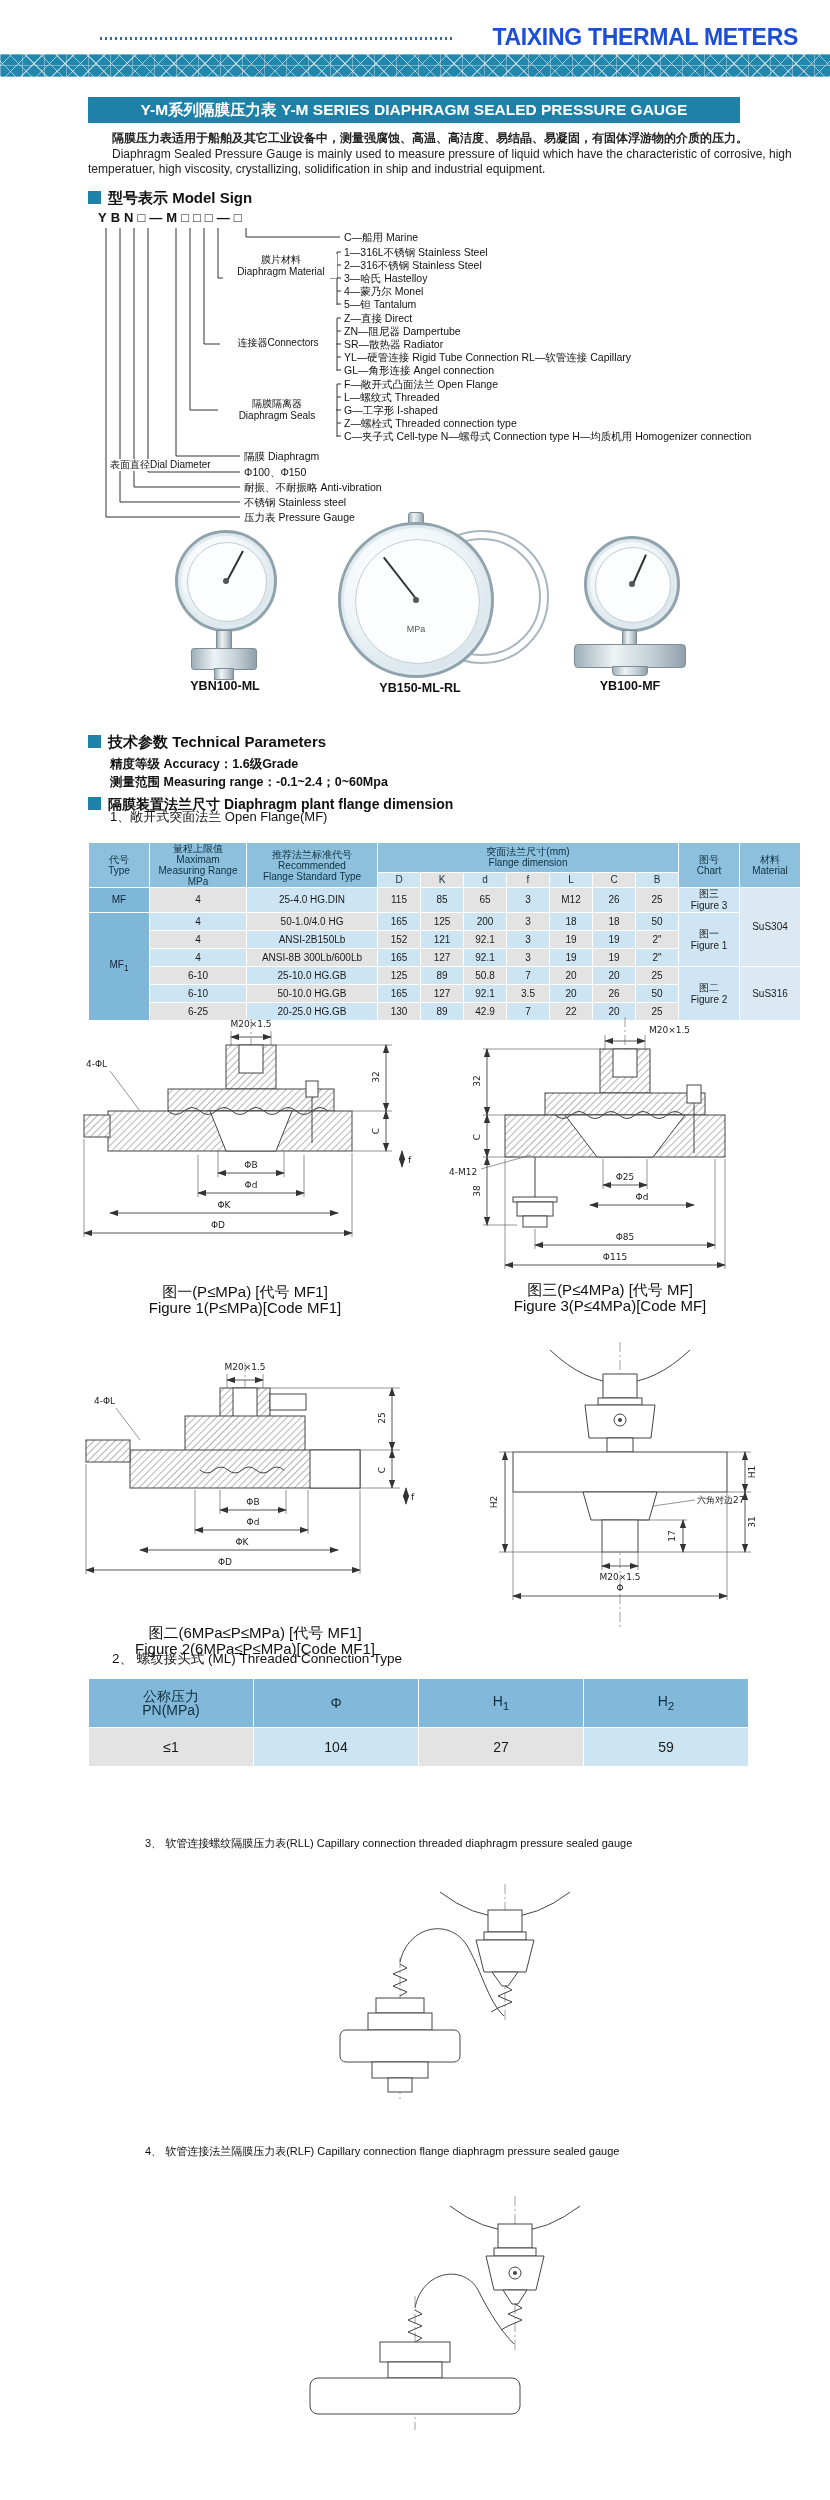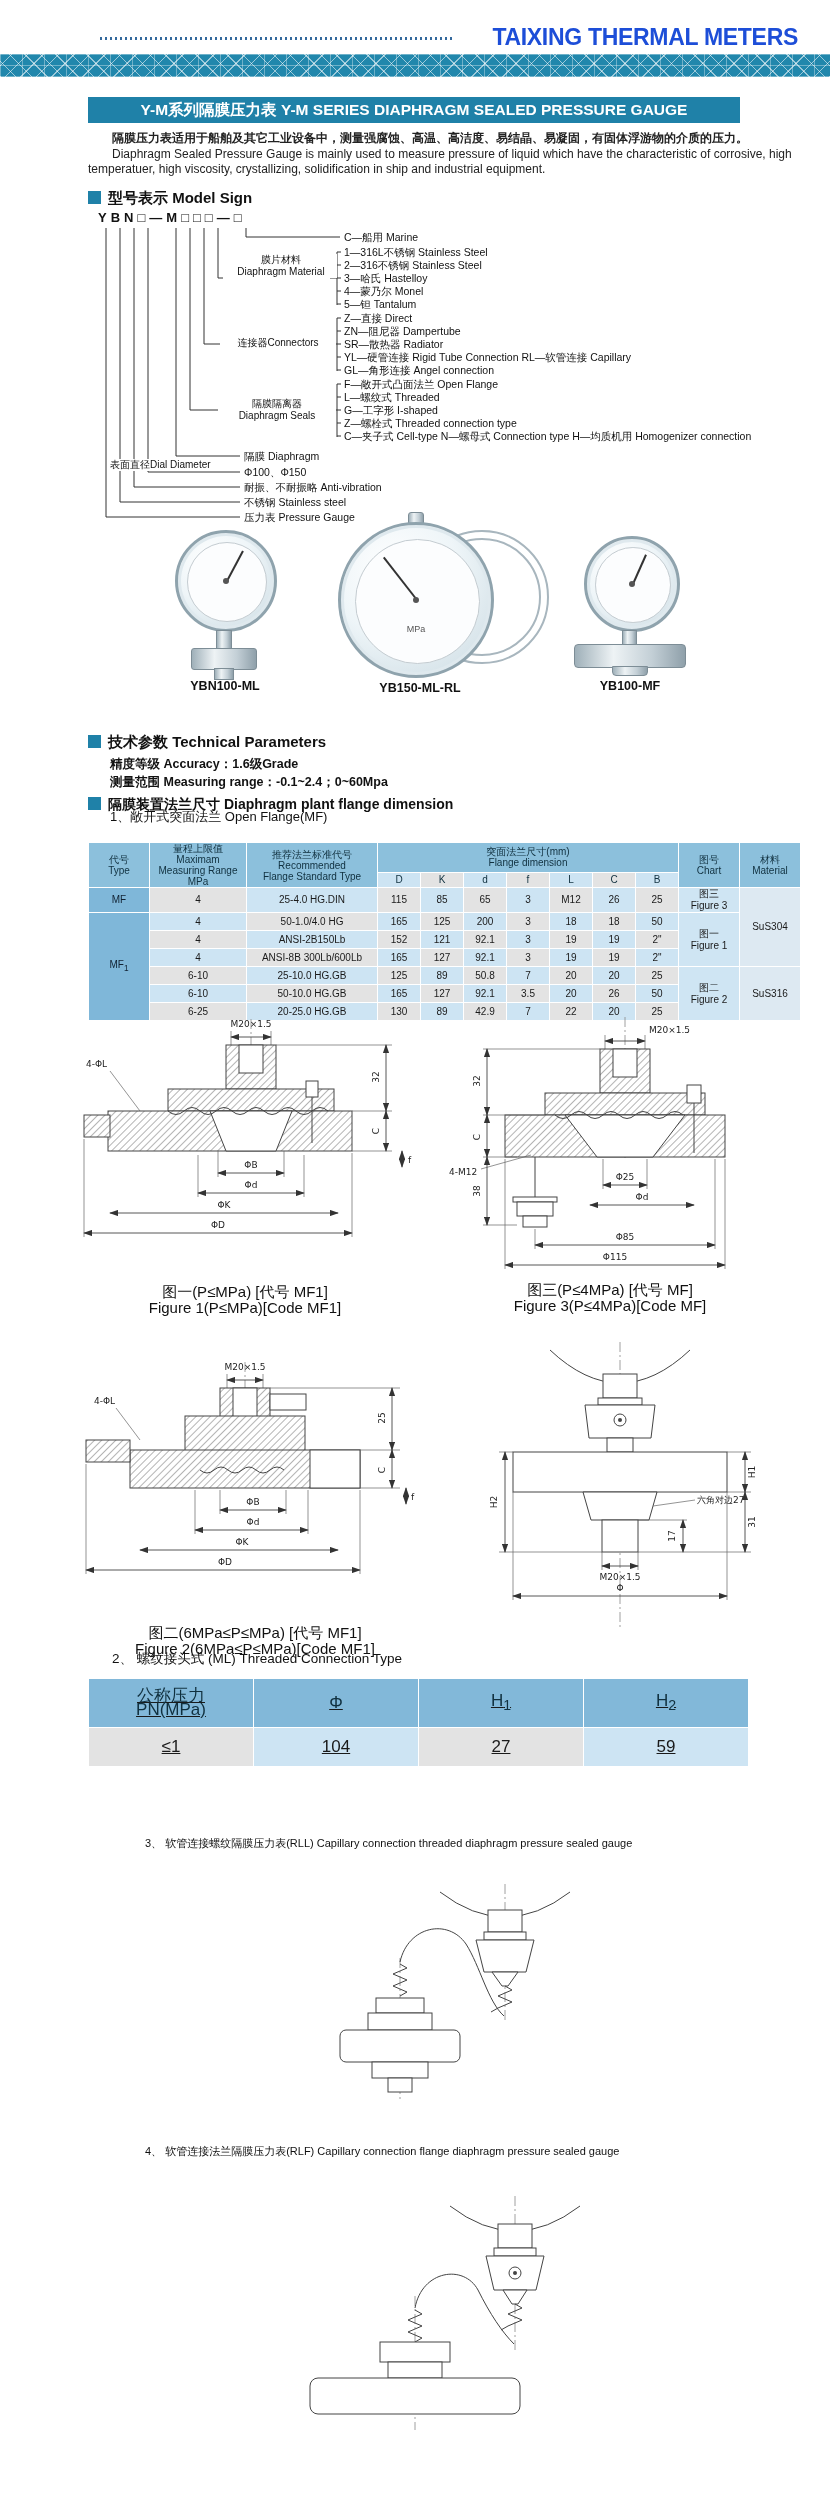--- a/index.html
+++ b/index.html
@@ -40,21 +40,21 @@
   
   table{border-collapse:separate;border-spacing:1px;background:#fff;}
   .t1{font-size:10px;}
   .t1 th,.t1 td{padding:0 2px;text-align:center;vertical-align:middle;font-weight:normal;}
   .t1 th{background:#8cc0dc;color:#10303f;white-space:pre-line;line-height:11px;}
   .t1 td{height:17px;line-height:12px;}
   .typecol{background:#7fb7d9 !important;font-weight:bold;color:#123;}
   .cA{background:#e3e3e3;} .cB{background:#cde4f3;}
   .chartcell{background:#cfe5f3;white-space:pre-line;line-height:12px;}
   .matcell{background:#dde9f2;}
-  .t2{font-size:17px;text-decoration:underline;}
+  .t2{font-size:14px;}
   .t2 th{background:#82b8d9;color:#10303f;font-weight:normal;white-space:pre-line;line-height:14px;height:46px;}
   .t2 td{height:36px;text-align:center;}
   .cap-line{position:absolute;font-size:15px;text-align:center;color:#111;white-space:nowrap;}
   .sec-num{font-size:13.5px;color:#111;}
   .sec-small{font-size:11px;color:#111;}
   
   svg text{font:9px "DejaVu Sans",sans-serif;fill:#222;}
   .ln{stroke:#444;fill:none;stroke-width:1;}
   .thin{stroke:#666;fill:none;stroke-width:.7;}
   .cl{stroke:#888;stroke-width:.8;fill:none;stroke-dasharray:10 3 2 3;}

